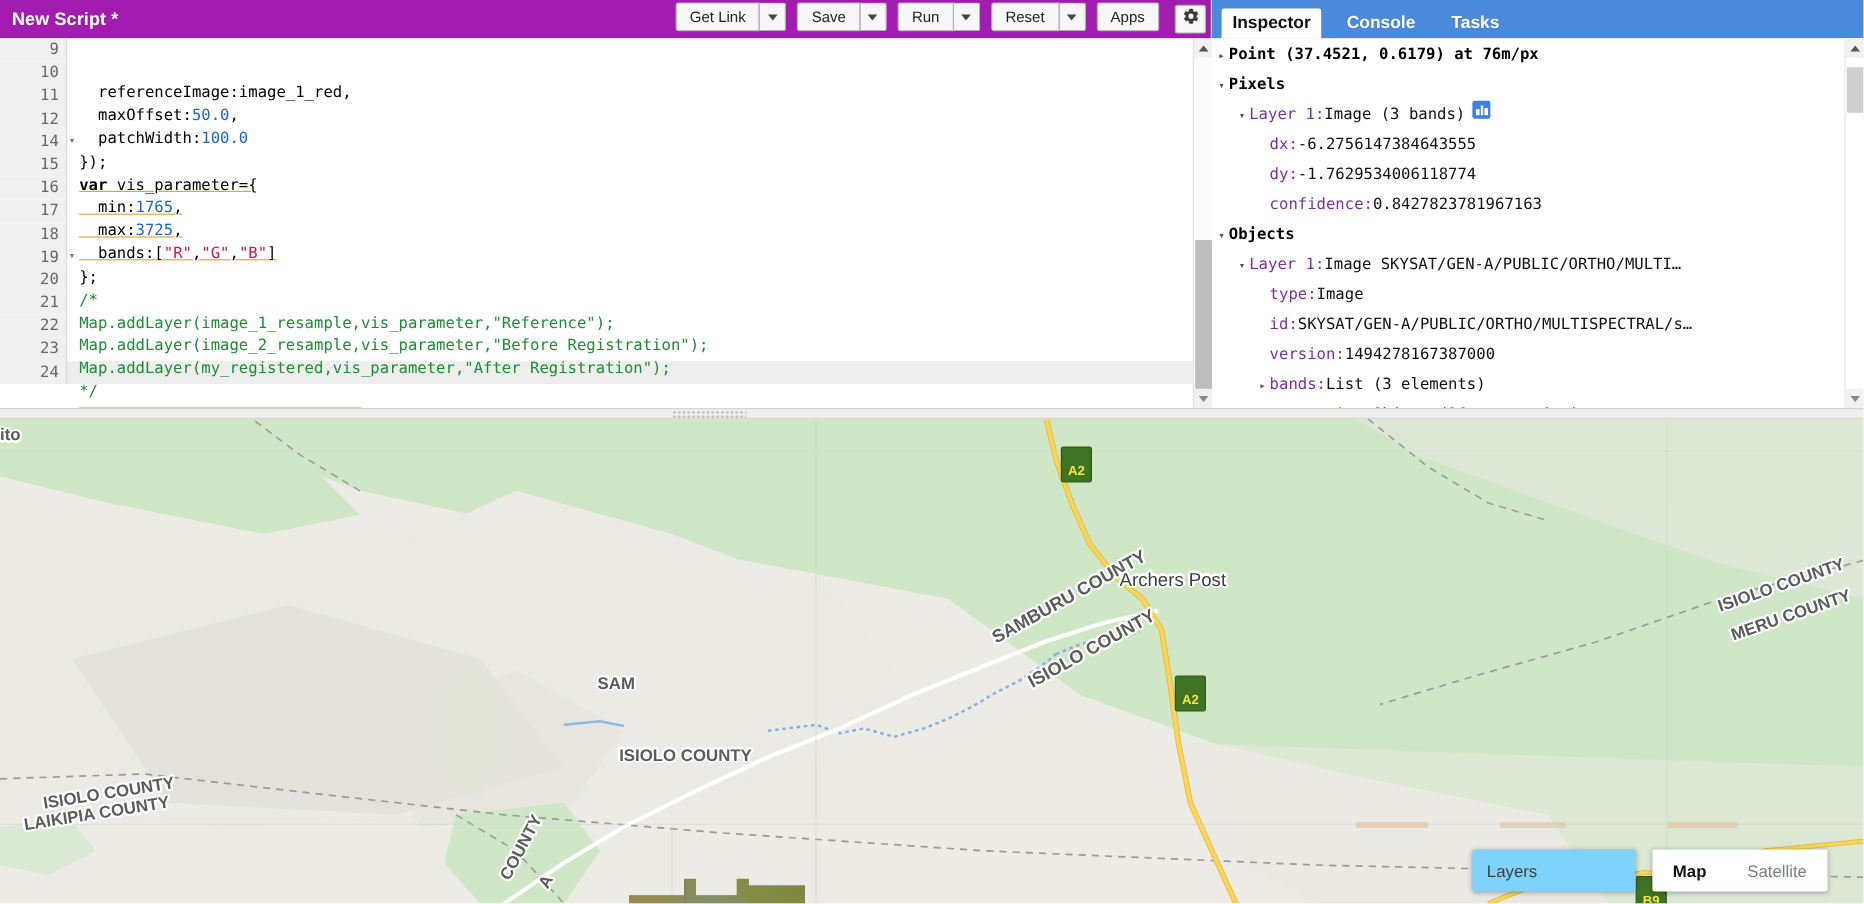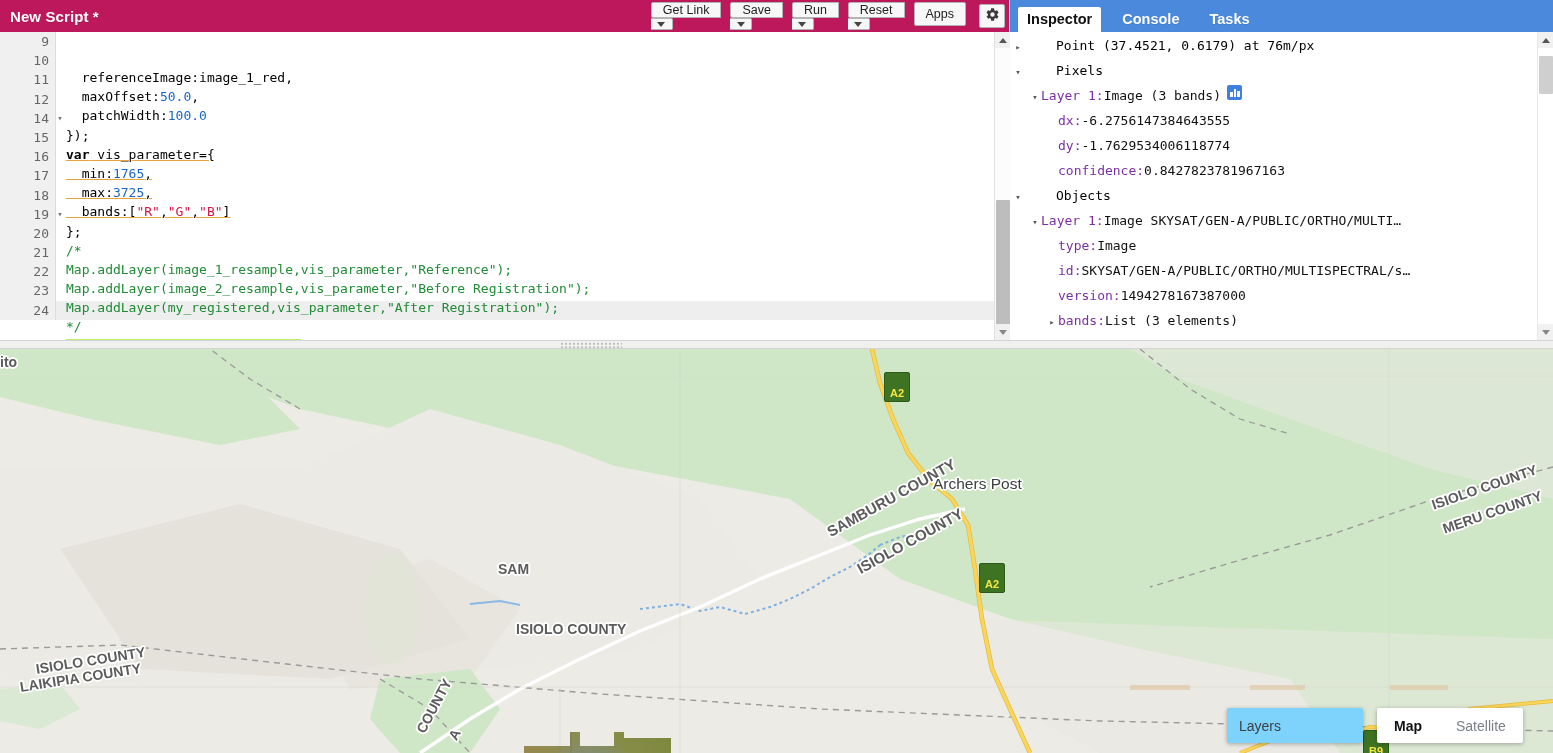--- a/index.html
+++ b/index.html
@@ -21,38 +21,38 @@
 
   
   #editor-col {
     width: 1010px; height: 340px;
     position: relative;
     background: #ffffff;
     border-right: 1px solid #c8c8c8;
   }
   #toolbar {
     height: 32px; width: 100%;
-    background: #be185d;
+    background: #a21caf;
     display: flex; align-items: center;
     padding: 0 4px 0 10px;
     position: relative;
   }
   #script-title {
     color: #ffffff;
     font-size: 15px;
     font-weight: bold;
     letter-spacing: .1px;
     white-space: nowrap;
     text-shadow: 0 1px 0 rgba(0,0,0,.12);
   }
   #toolbar-buttons {
     margin-left: auto;
     display: flex; align-items: center; gap: 9px;
   }
-  .btn-group { display: flex; align-items: stretch; height: 28px; flex-direction: column; }
+  .btn-group { display: flex; align-items: stretch; height: 28px; }
   .tb-btn {
     background: #f7f7f7;
     border: 1px solid #b4b4b4;
     color: #222;
     font-size: 12.5px;
     font-family: "Liberation Sans", sans-serif;
     padding: 0 11px;
     height: 24px;
     display: flex; align-items: center; justify-content: center;
     cursor: pointer;
@@ -238,21 +238,21 @@
     width: 12px; min-width: 12px;
     text-align: center;
     color: #555;
     font-size: 9px;
     cursor: pointer;
     user-select: none;
   }
   .tri.spacer { color: transparent; cursor: default; }
   .insp-key { color: #7b2fa3; }
   .insp-val { color: #111; }
-  .insp-bold { font-weight: normal; color: #000; margin-left: 32px; }
+  .insp-bold { font-weight: bold; color: #000; }
   .chart-icon {
     display: inline-block;
     width: 15px; height: 15px;
     background: #3f7fe0;
     border-radius: 2px;
     position: relative;
     margin-left: 6px;
     vertical-align: -2px;
     cursor: pointer;
   }

